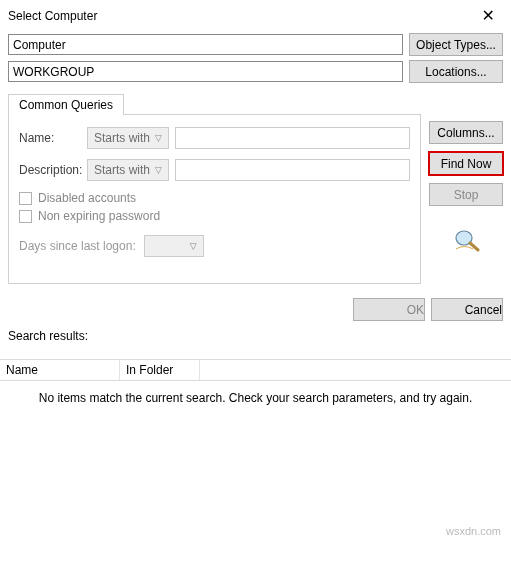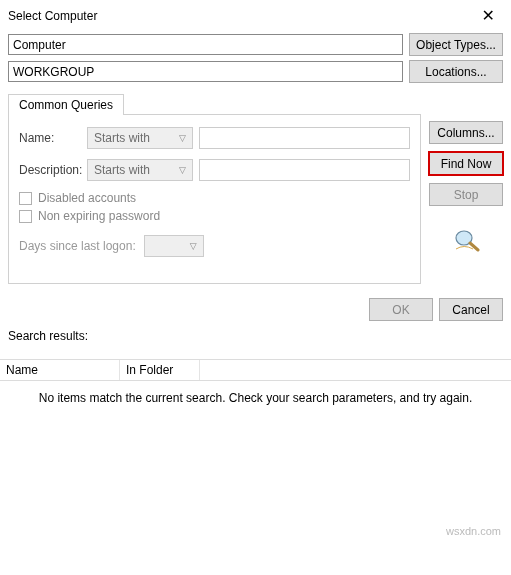--- a/index.html
+++ b/index.html
@@ -14,32 +14,32 @@
 .text-input.ro { background: #fff; }
 .side-btn { width: 94px; height: 23px; border: 1px solid #adadad; background: #e1e1e1; font: inherit; cursor: default; }
 .side-btn.red { outline: 2px solid #d20000; outline-offset: -1px; }
 .tab-area { margin-top: 10px; display: flex; gap: 8px; }
 .tab-panel-wrap { flex: 1; }
 .tab-header { display: flex; }
 .tab { border: 1px solid #d0d0d0; border-bottom: none; padding: 3px 10px; background: #fff; position: relative; top: 1px; z-index: 2; }
 .tab-body { border: 1px solid #d0d0d0; padding: 12px 10px 14px 10px; min-height: 170px; }
 .form-row { display: flex; align-items: center; margin-bottom: 10px; gap: 6px; }
 .form-label { width: 62px; color: #404040; }
-.select-dis { width: 106px; height: 22px; border: 1px solid #ccc; background: #efefef; color: #6d6d6d; display: flex; align-items: center; justify-content: space-between; padding: 0 6px; }
+.select-dis { width: 82px; height: 22px; border: 1px solid #ccc; background: #efefef; color: #6d6d6d; display: flex; align-items: center; justify-content: space-between; padding: 0 6px; }
 .select-dis .chev { font-size: 9px; color: #888; }
 .small-input { flex: 1; height: 22px; border: 1px solid #ccc; background: #fff; }
 .checkbox-row { display: flex; align-items: center; margin: 4px 0; gap: 6px; color: #888; }
 .checkbox { width: 13px; height: 13px; border: 1px solid #b0b0b0; background: #fff; }
 .days-row { display: flex; align-items: center; margin-top: 12px; gap: 8px; color: #999; }
 .days-select { width: 60px; height: 22px; border: 1px solid #ccc; background: #efefef; display: flex; align-items: center; justify-content: flex-end; padding-right: 6px; }
 .right-col { width: 74px; display: flex; flex-direction: column; gap: 8px; padding-top: 28px; align-items: center; }
 .right-col .side-btn { width: 74px; }
 .magnifier { margin-top: 14px; }
 .bottom-btns { display: flex; justify-content: flex-end; gap: 6px; padding: 14px 8px 6px 8px; }
-.bottom-btns .side-btn { width: 64px; color: #888; }
+.bottom-btns .side-btn { width: 72px; color: #888; text-align: right; }
 .bottom-btns .side-btn.en { color: #000; }
 .results-label { padding: 2px 8px; }
 .results-header { display: flex; border-top: 1px solid #dcdcdc; border-bottom: 1px solid #dcdcdc; margin-top: 14px; background: #fff; }
 .col { padding: 3px 6px; border-right: 1px solid #e4e4e4; }
 .col.name { width: 120px; }
 .col.folder { width: 80px; }
 .empty-msg { text-align: center; padding: 10px 0 40px 0; }
 .watermark { text-align: right; padding: 80px 10px 10px 0; color: #bbb; font-size: 11px; }
 </style>
 </head>

